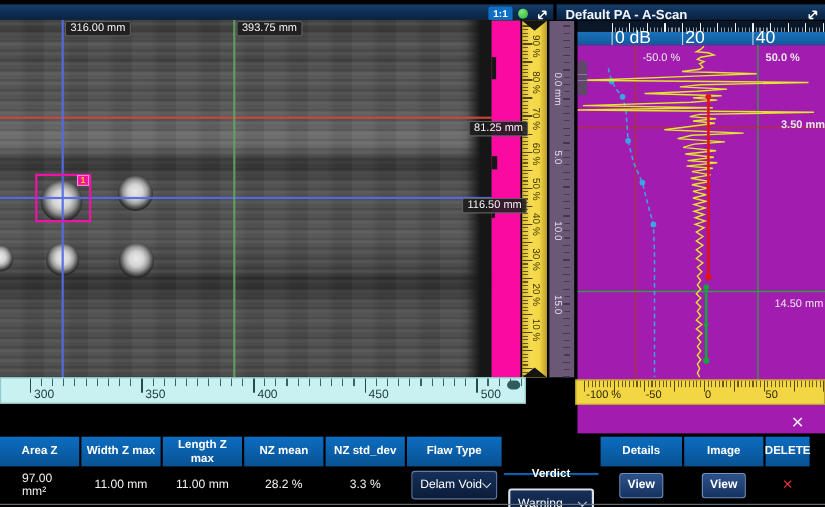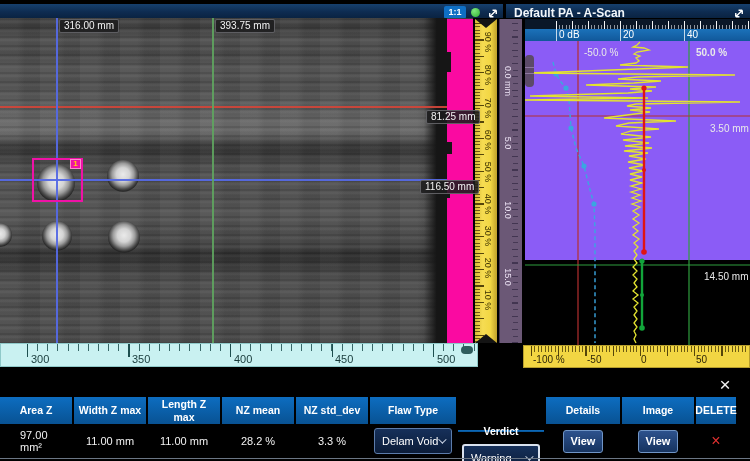--- a/index.html
+++ b/index.html
@@ -75,22 +75,22 @@
 
   
   #ascan-tickrow { position:absolute; left:525px; top:19px; width:225px; height:10px; background:#0a1728;
     background-image:
       repeating-linear-gradient(90deg, rgba(255,255,255,.95) 0 1px, transparent 1px 16px),
       repeating-linear-gradient(90deg, rgba(255,255,255,.55) 0 1px, transparent 1px 3.2px);
     background-size:100% 8px, 100% 4px; background-repeat:no-repeat; background-position:31px 100%, 31px 100%; }
   #ascan-dbbar { position:absolute; left:525px; top:29px; width:225px; height:12px;
     background:linear-gradient(180deg,#1b72ba,#11589a); color:#fff; }
   .db-tick { position:absolute; top:0; width:1px; height:12px; background:rgba(255,255,255,.75); }
-  .db-label { position:absolute; top:0; font-size:10px; line-height:12px; color:#fff; }
-  #ascan-plot { position:absolute; left:525px; top:41px; width:225px; height:219px; background:#8b5cf6; }
+  .db-label { position:absolute; top:0; font-size:16px; line-height:12px; color:#fff; }
+  #ascan-plot { position:absolute; left:525px; top:41px; width:225px; height:353px; background:#a21caf; }
   #ascan-plot .anno { position:absolute; font-size:10px; color:#e9e9e9; white-space:nowrap; }
   #ascan-scrollthumb { position:absolute; left:0; top:14px; width:9px; height:32px; background:#5c4a68;
     border-radius:4px; background-image:linear-gradient(180deg, transparent 12px, #8d77a0 12px, #8d77a0 13px, transparent 13px, transparent 18px, #8d77a0 18px, #8d77a0 19px, transparent 19px); }
 
   
   #xruler { position:absolute; left:0; top:343px; width:478px; height:24px; background:#c9f1f1;
     border:1px solid #8fc9c9;
     background-image:
       repeating-linear-gradient(90deg, #1d4f4f 0 1.4px, transparent 1.4px 101.5px),
       repeating-linear-gradient(90deg, rgba(29,79,79,.85) 0 1px, transparent 1px 10.15px);
@@ -226,21 +226,21 @@
         <circle cx="644" cy="88" r="2.6" fill="#e01414"></circle>
         <circle cx="644" cy="170" r="2" fill="#e01414"></circle>
         <circle cx="644" cy="252" r="2.8" fill="#e01414"></circle>
         <line x1="642" y1="261" x2="642" y2="328" stroke="#12a53a" stroke-width="2.4"></line>
         <circle cx="642" cy="261" r="2.6" fill="#12a53a"></circle>
         <circle cx="642" cy="295" r="2" fill="#12a53a"></circle>
         <circle cx="642" cy="328" r="2.8" fill="#12a53a"></circle>
       </svg>
     <div class="anno" style="left:59px; top:6px;">-50.0 %</div>
     <div class="anno" style="left:171px; top:6px;font-weight:bold;">50.0 %</div>
-    <div class="anno" style="left:185px; top:82px;">3.50 mm</div>
+    <div class="anno" style="left:185px; top:67px;font-weight:bold;">3.50 mm</div>
     <div class="anno" style="left:179px; top:230px;">14.50 mm</div>
     <div id="ascan-scrollthumb"></div>
   </div>
 
   <div id="xruler">
     <div class="rlabel" style="left:30px;">300</div>
     <div class="rlabel" style="left:131px;">350</div>
     <div class="rlabel" style="left:233px;">400</div>
     <div class="rlabel" style="left:334px;">450</div>
     <div class="rlabel" style="left:436px;">500</div>

